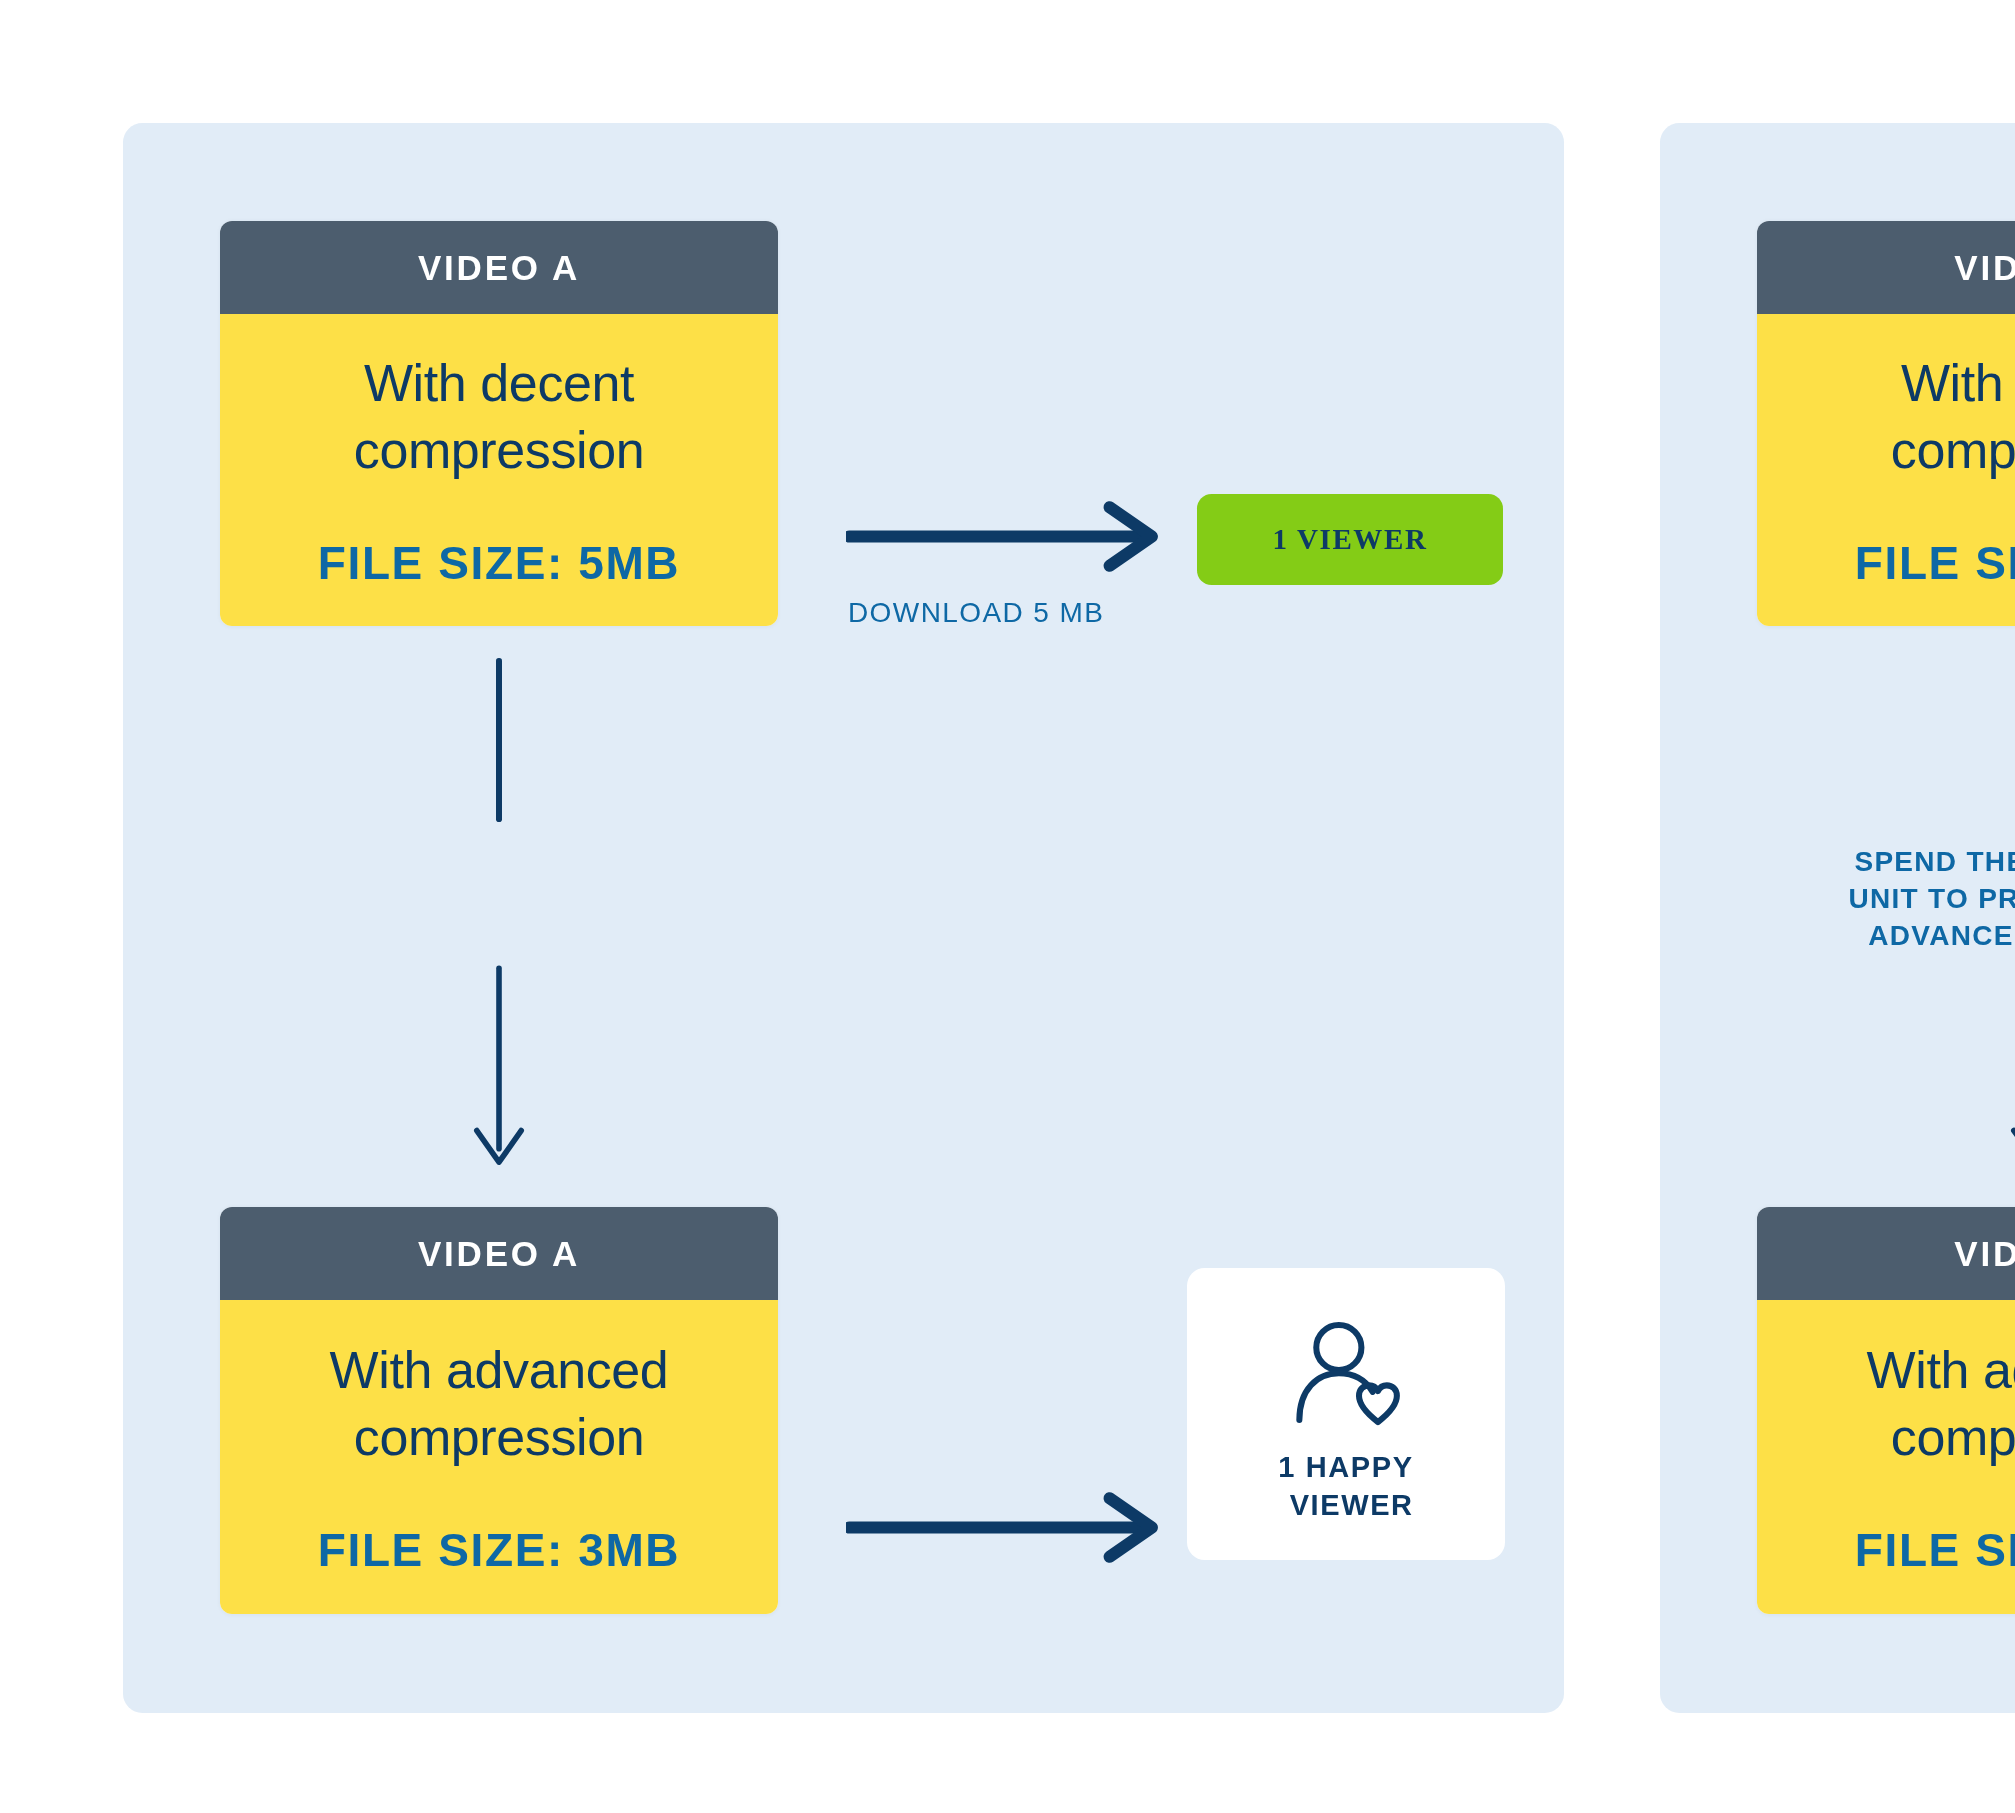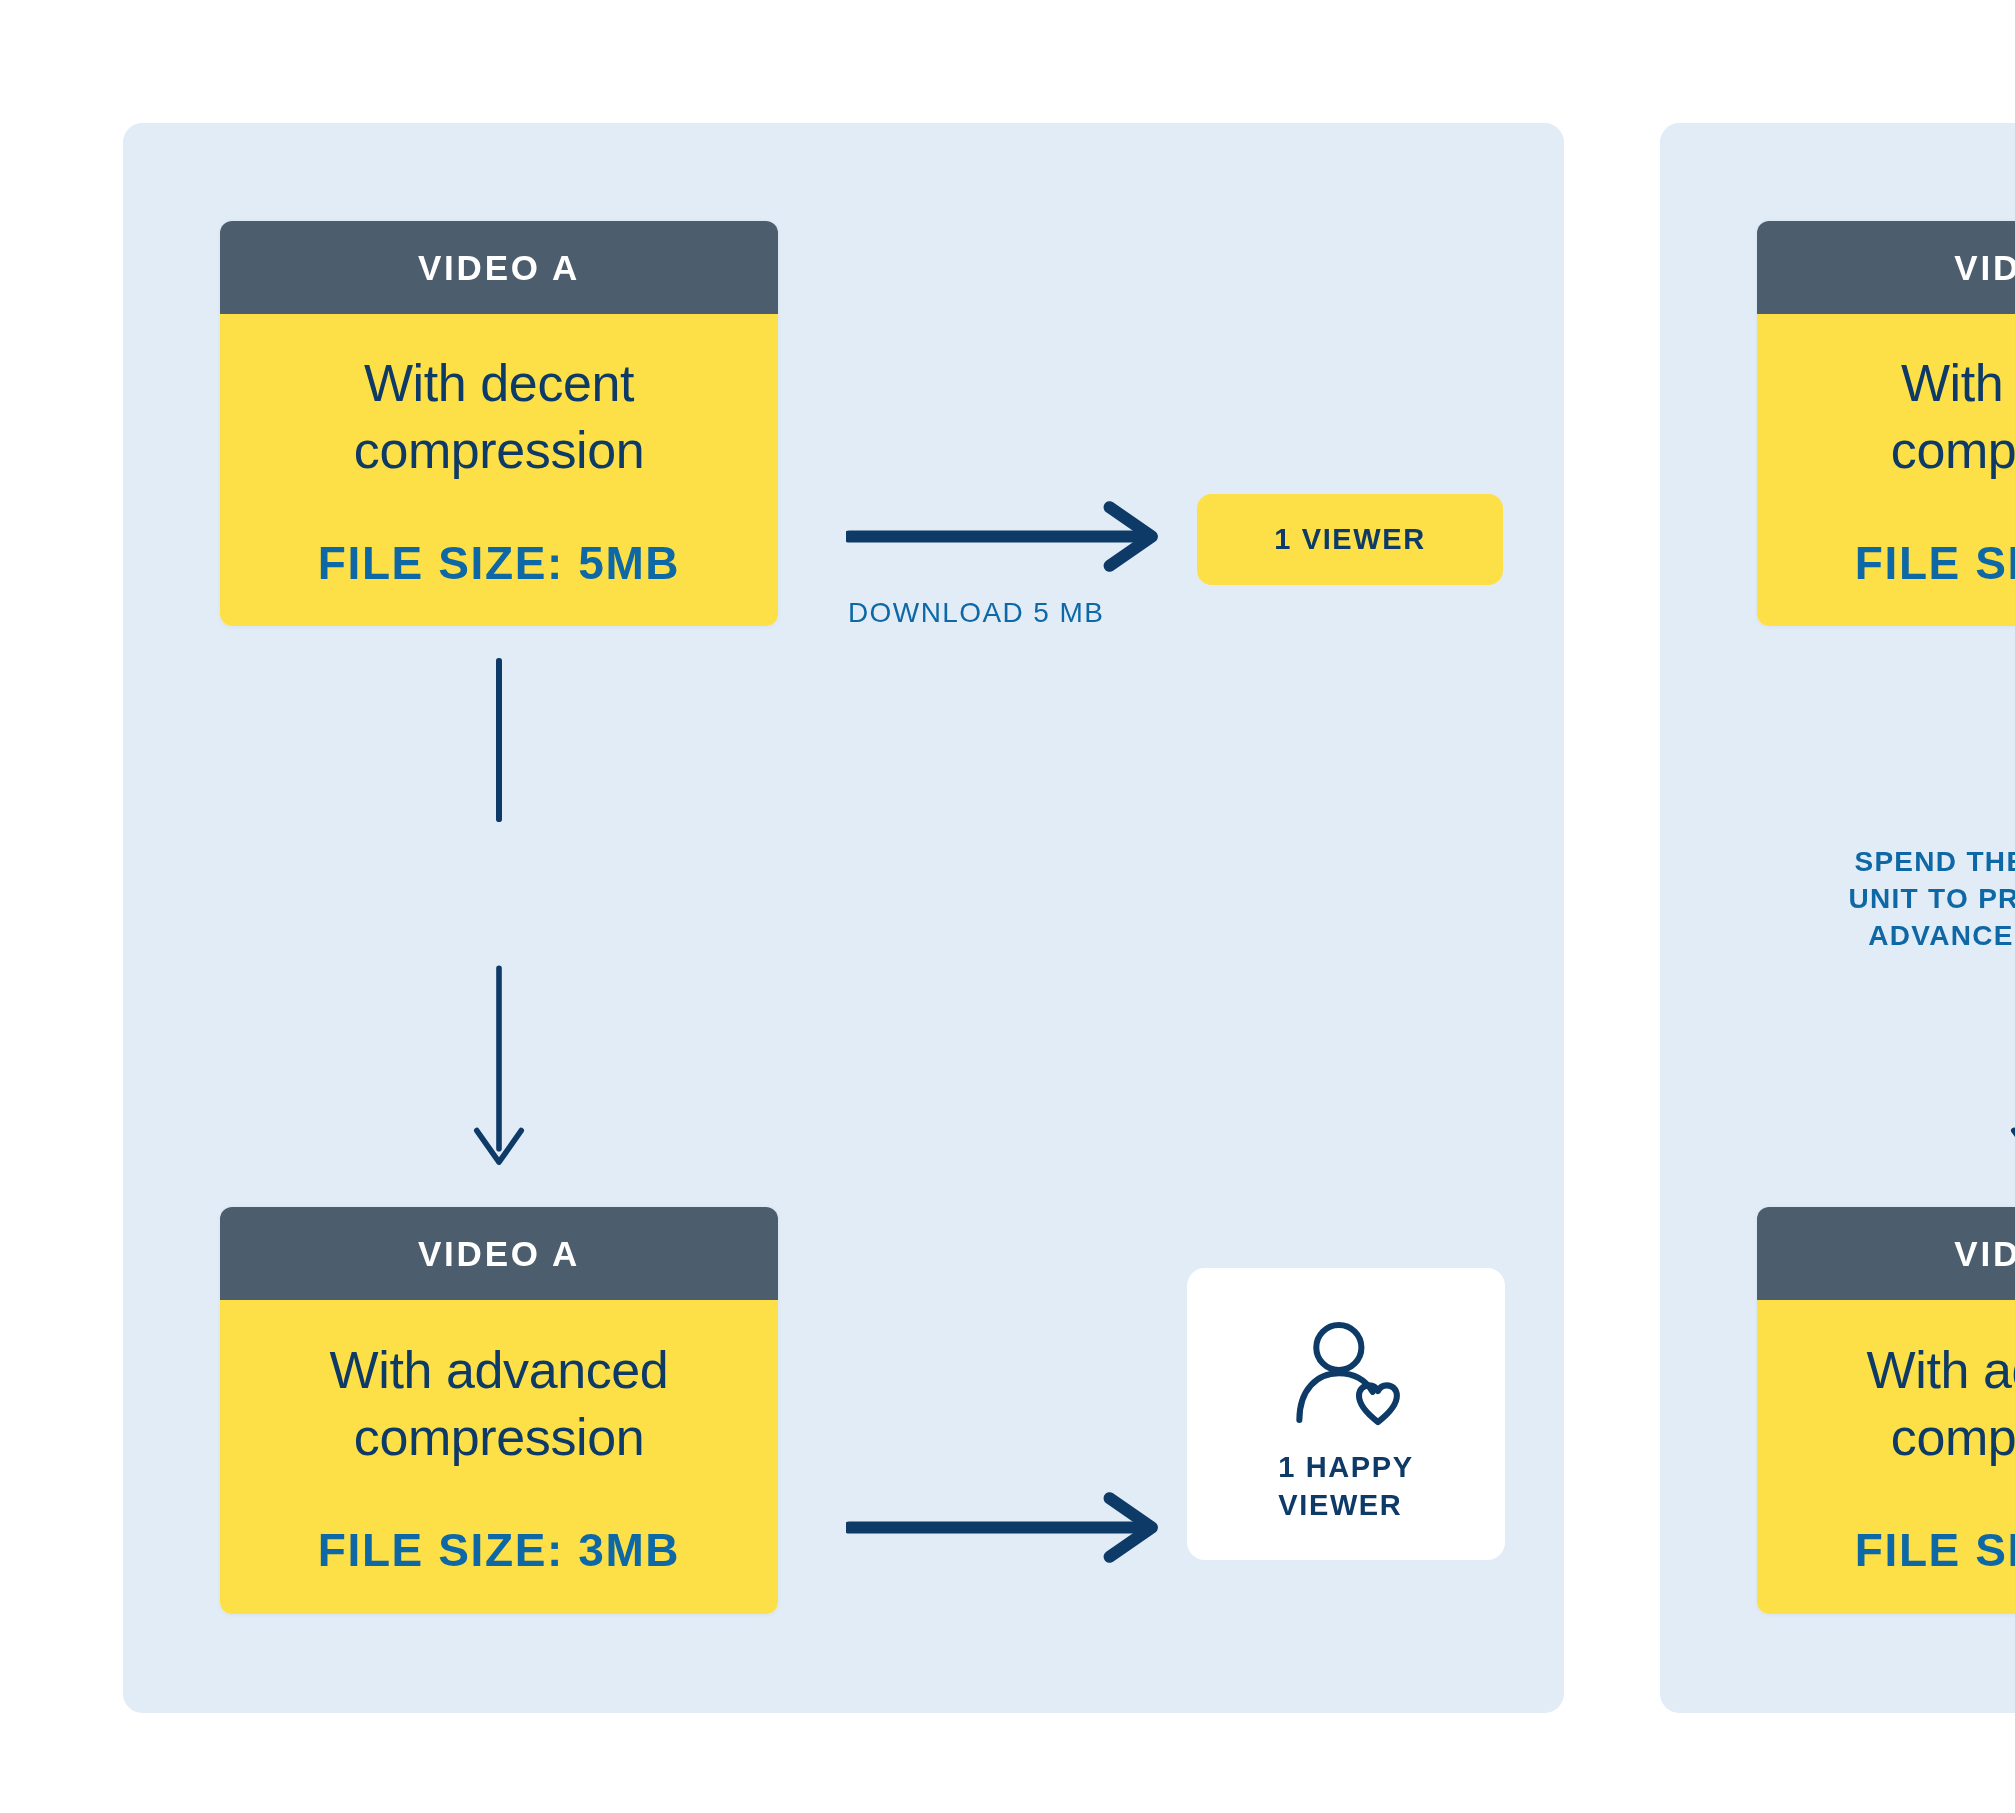--- a/index.html
+++ b/index.html
@@ -113,25 +113,26 @@
     font-weight: 700;
     letter-spacing: 1.3px;
     line-height: 1.32;
     text-align: center;
     white-space: pre-line;
   }
 
   
   .pill {
     position: absolute;
-    background: #fde047;
+    background: #84cc16;
     border-radius: 14.5px;
     display: flex;
     align-items: center;
     justify-content: center;
+    font-family: Liberation Serif, serif;
   }
   .pill-text {
     color: #0d3a66;
     font-size: 29px;
     font-weight: 700;
     letter-spacing: 1.6px;
     white-space: nowrap;
   }
 
   .tile {
@@ -146,21 +147,21 @@
   }
   .tile-icon { width: 133px; height: 117px; }
   .tile-icon svg { display: block; width: 100%; height: 100%; }
   .tile-text {
     margin-top: 16px;
     color: #0d3a66;
     font-size: 29px;
     font-weight: 700;
     letter-spacing: 1.6px;
     line-height: 1.28;
-    text-align: left;
+    text-align: right;
     white-space: pre-line;
   }
 </style>
 </head>
 <body>
 
 <div class="stage">
 
   <div class="panel panel-left">
 

